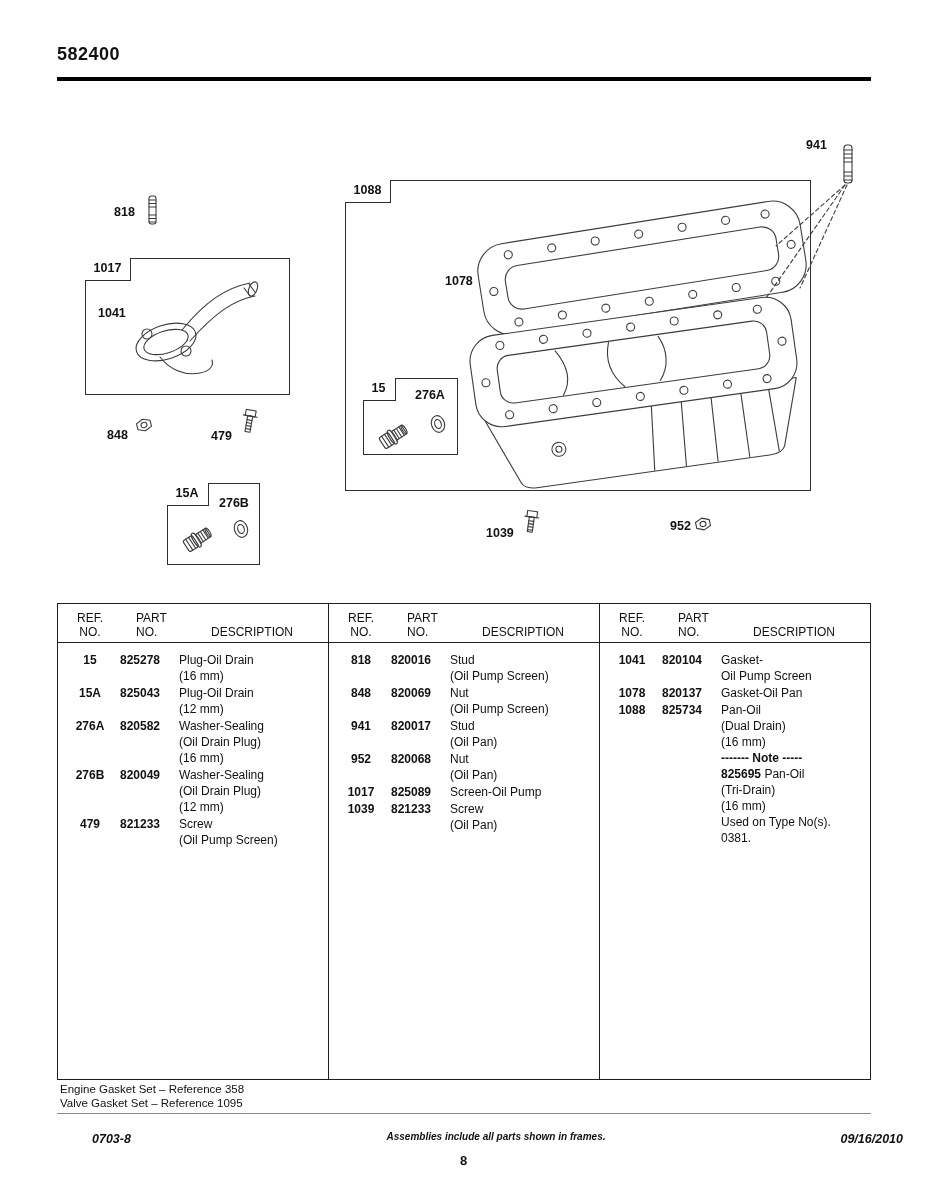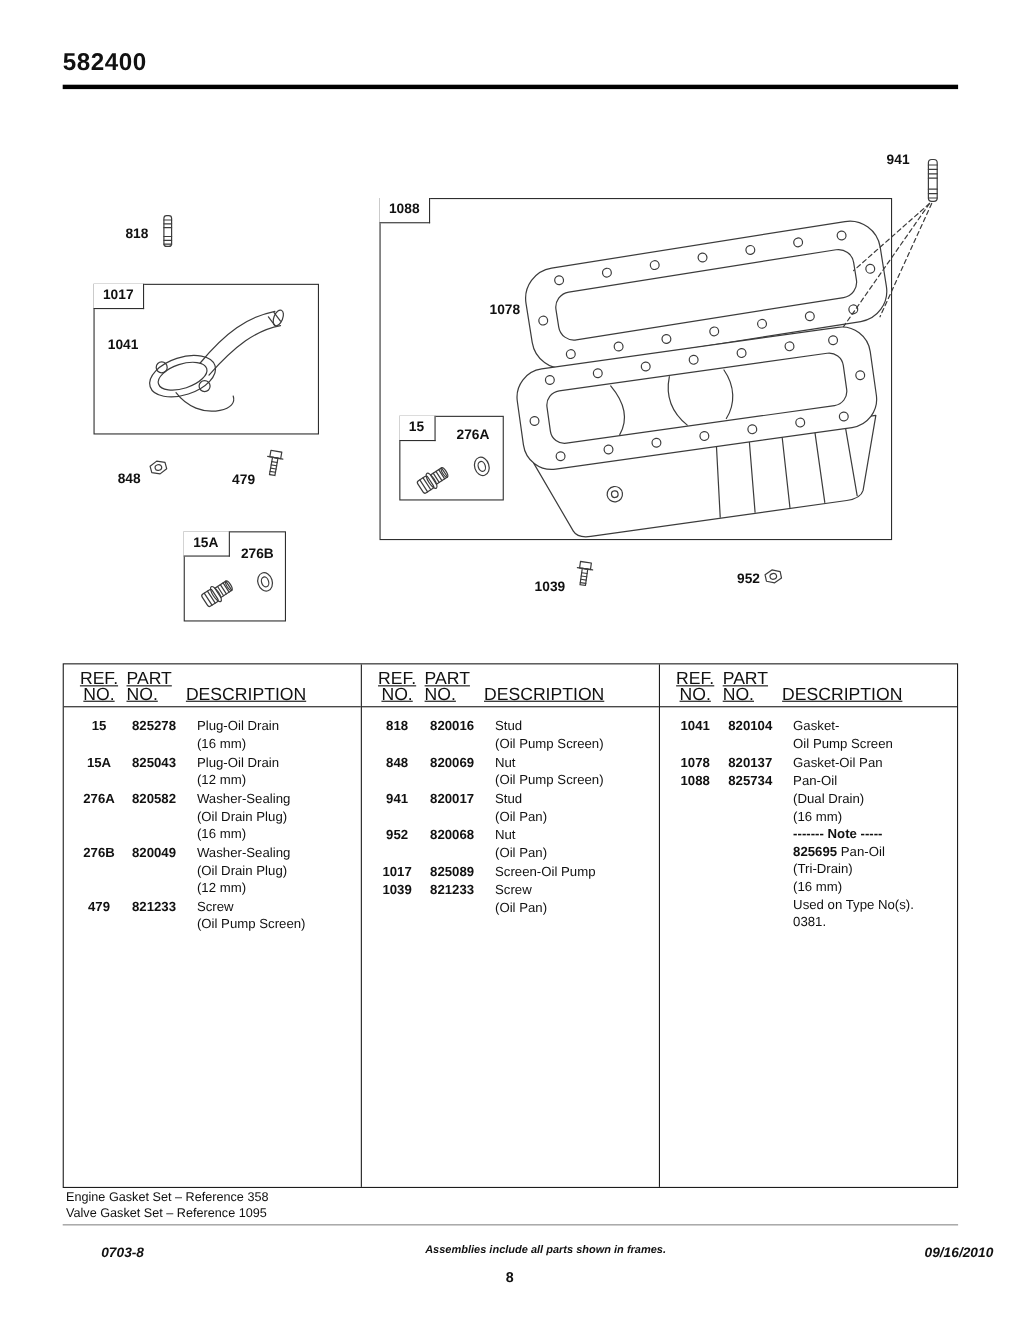--- a/index.html
+++ b/index.html
@@ -1,20 +1,20 @@
 <!DOCTYPE html>
 <html><head>
 <meta charset="utf-8">
 <style>
   * { box-sizing: border-box; margin: 0; padding: 0; }
   html, body { background: #ffffff; }
   body { font-family: "Liberation Sans", "DejaVu Sans", sans-serif; color: #111; }
   .page { position: relative; width: 927px; height: 1200px; background: #fff; overflow: hidden; }
 
-  .model { position: absolute; left: 57px; top: 44px; font-size: 22px; font-weight: 700; letter-spacing: .5px; }
+  .model { position: absolute; left: 57px; top: 44px; font-size: 18px; font-weight: 700; letter-spacing: .5px; }
   .header-rule { position: absolute; left: 57px; top: 77px; width: 814px; height: 4px; background: #000; }
 
   .frame { position: absolute; border: 1.4px solid #2e2e2e; }
   #frame-1017 { left: 85px;  top: 258px; width: 205px; height: 137px; }
   #frame-1088 { left: 345px; top: 180px; width: 466px; height: 311px; }
   #frame-15   { left: 363px; top: 378px; width: 95px;  height: 77px; }
   #frame-15A  { left: 167px; top: 483px; width: 93px;  height: 82px; }
   .frame-tag { position: absolute; top: -1.4px; left: -1.4px; background: #fff;
                border-right: 1.4px solid #2e2e2e; border-bottom: 1.4px solid #2e2e2e;
                padding: 3px 9px 4px 9px; font-size: 12.5px; font-weight: 700; line-height: 1.25; }
@@ -30,23 +30,23 @@
   #co-952  { left: 670px; top: 519px; }
   #co-276A { left: 415px; top: 388px; }
   #co-276B { left: 219px; top: 496px; }
 
   svg.diagram { position: absolute; left: 0; top: 0; pointer-events: none; }
 
   .parts-table { position: absolute; left: 57px; top: 603px; width: 814px; height: 477px;
                  border: 1.6px solid #1d1d1d; display: flex; background: #fff; }
   .t-col { flex: 1 1 0; border-left: 1.6px solid #1d1d1d; display: flex; flex-direction: column; }
   .t-col:first-child { border-left: none; }
-  .col-head { display: grid; grid-template-columns: 42px 50px 1fr; column-gap: 4px;
+  .col-head { display: grid; grid-template-columns: 42px 50px 1fr; column-gap: 25px;
               padding: 6px 6px 3px 11px; border-bottom: 1.6px solid #1d1d1d;
-              font-size: 16px; line-height: 14px; align-items: end; height: 39px; text-decoration: underline; }
+              font-size: 12px; line-height: 14px; align-items: end; height: 39px; }
   .h-ref  { text-align: center; }
   .h-desc { }
   .col-body { padding: 9px 4px 0 11px; font-size: 12px; line-height: 16px; }
   .t-row { display: grid; grid-template-columns: 42px 50px 1fr; column-gap: 9px; }
   .c-ref  { text-align: center; font-weight: 700; }
   .c-part { font-weight: 700; }
   .entry { margin-bottom: 1px; }
   .note-header { font-weight: 700; }
   .note-bold { font-weight: 700; }
 

